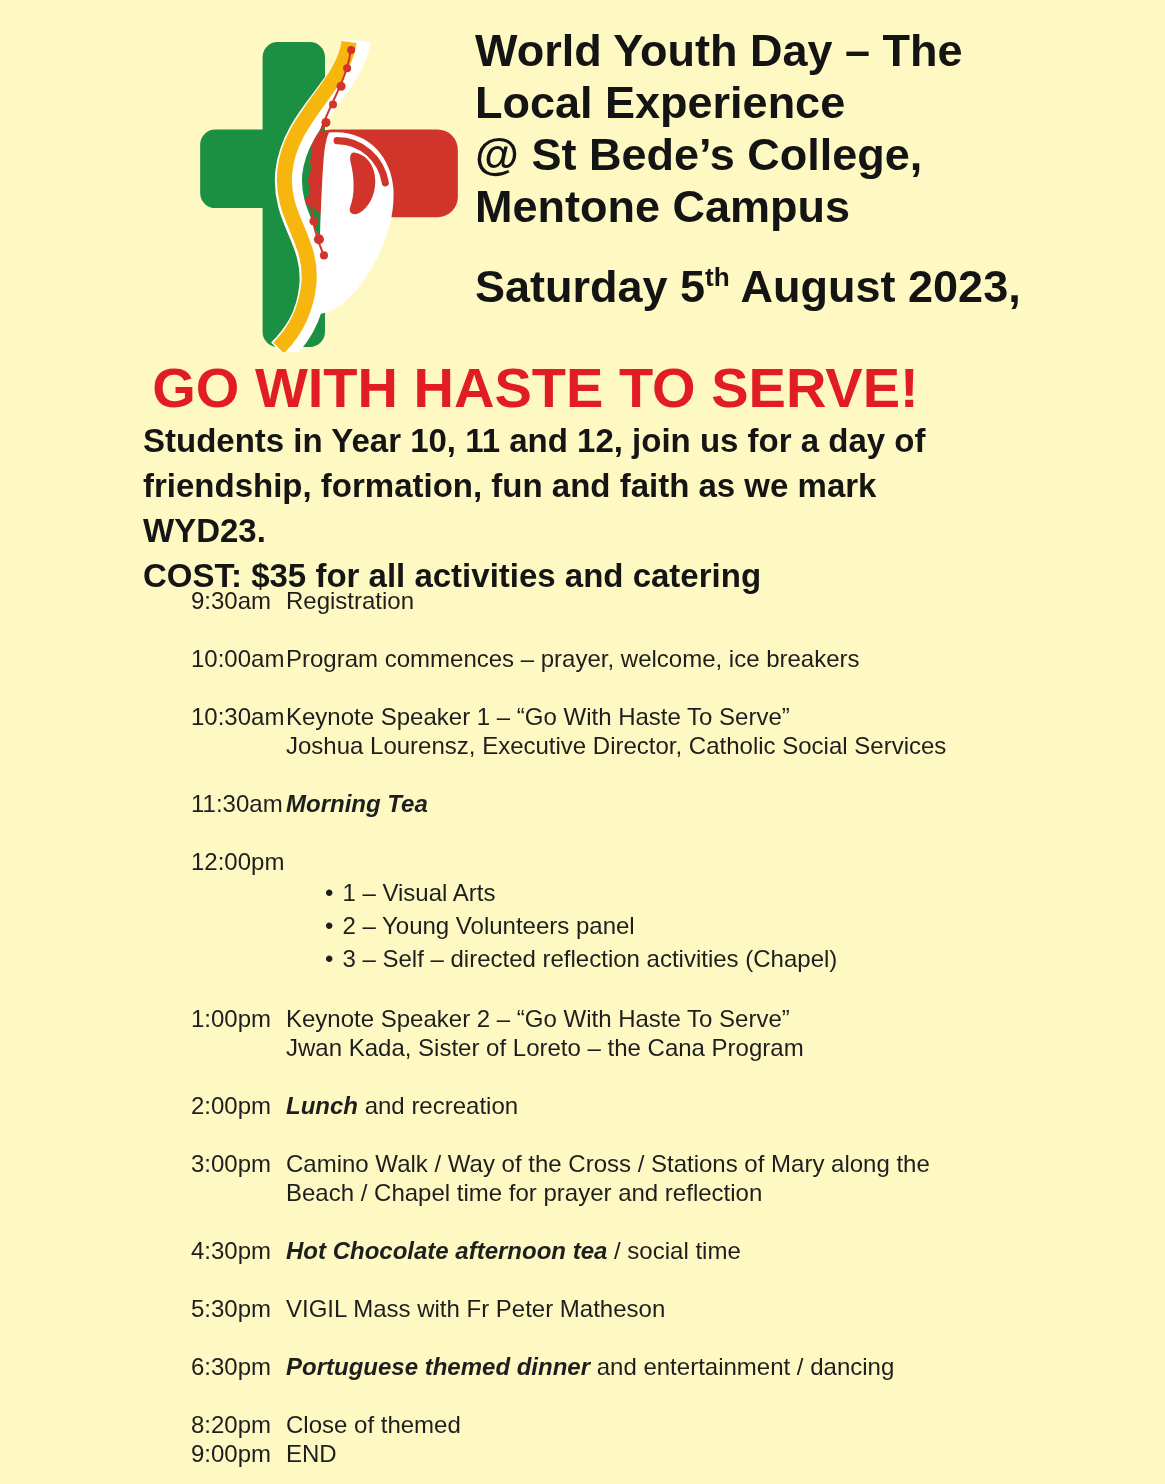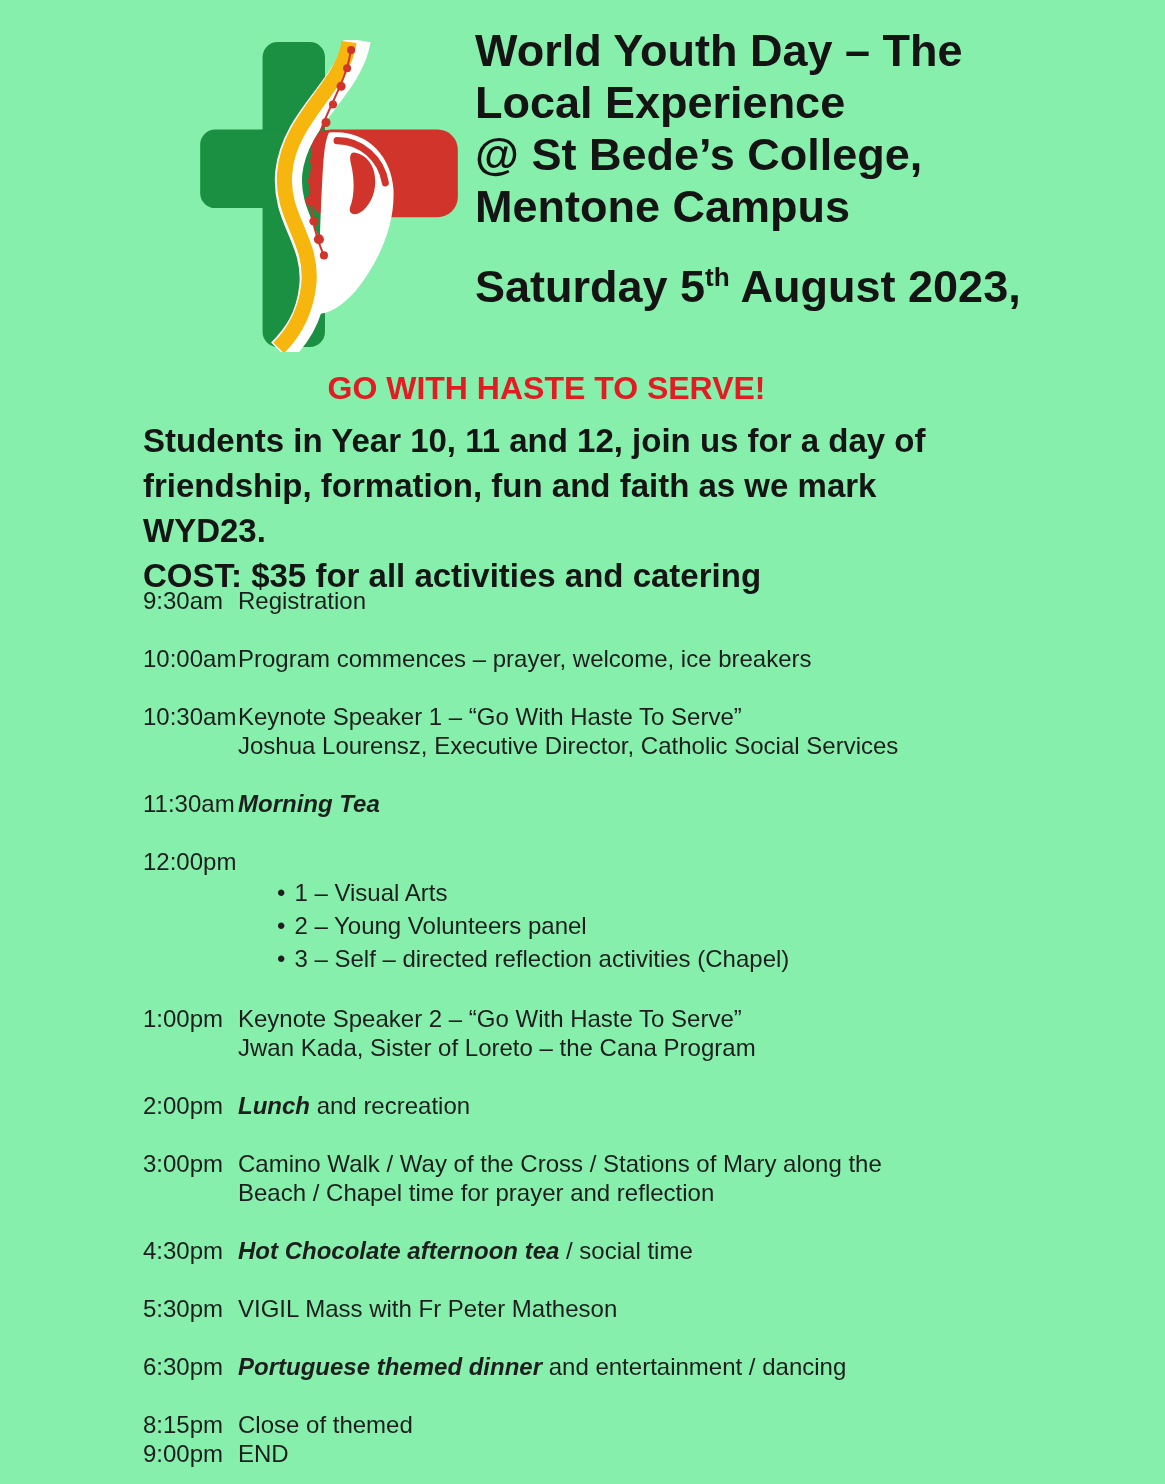--- a/index.html
+++ b/index.html
@@ -1,47 +1,47 @@
 <!DOCTYPE html>
 <html style="--headline-red: #e11d23; --logo-green: #1b8f42; --logo-yellow: #f6b60d; --logo-red: #d0342b;"><head>
 <meta charset="utf-8">
 <style>
   html,body{margin:0;padding:0;background:#ffffff;}
   .page{
-    position:relative;width:1165px;height:1484px;background:#86efac;
+    position:relative;width:1165px;height:1484px;background:#fef9c3;
     font-family:"Liberation Sans",sans-serif;color:#1b1b1b;overflow:hidden;
   }
   
   .logo{position:absolute;left:198px;top:40px;width:262px;height:312px;}
   
   .title-block{
     position:absolute;left:475px;top:25px;width:610px;
     font-weight:bold;font-size:45px;line-height:52px;color:#141414;
   }
   .title-line{white-space:nowrap;}
   .date-block{margin-top:28px;}
   .date-line{white-space:nowrap;}
   .date-line sup{font-size:58%;line-height:0;}
   
   .headline{
-    position:absolute;left:114px;top:364px;width:865px;text-align:center;
-    font-weight:bold;font-size:32px;line-height:48px;color:var(--headline-red,#e11d23);
+    position:absolute;left:103px;top:364px;width:865px;text-align:center;
+    font-weight:bold;font-size:56px;line-height:48px;color:var(--headline-red,#e11d23);
     white-space:nowrap;
   }
   
   .intro{
     position:absolute;left:143px;top:418px;width:920px;
     font-weight:bold;font-size:33px;line-height:45px;color:#151515;
   }
   
   .schedule{
     position:absolute;left:143px;top:586px;width:940px;
     font-size:24px;line-height:29px;color:#1e1e1e;
   }
-  .sched-item{margin-bottom:29px;}
+  .sched-item{margin-bottom:29px;margin-left:48px;}
   .sched-item.no-gap{margin-bottom:0;}
   .sched-row{display:flex;}
   .sched-time{flex:0 0 95px;}
   .sched-desc{flex:1;white-space:pre-wrap;}
   .bullet-row{padding-left:134px;line-height:33px;white-space:pre-wrap;}
   .bullet-dot{margin-right:9px;}
   .bi{font-weight:bold;font-style:italic;}
 </style>
 </head>
 <body>
@@ -182,21 +182,21 @@
         </div>
       </div>
       <div class="sched-item">
         <div class="sched-row">
           <span class="sched-time">6:30pm</span>
           <span class="sched-desc"><span class="bi">Portuguese themed dinner</span><span> and entertainment / dancing</span></span>
         </div>
       </div>
       <div class="sched-item no-gap">
         <div class="sched-row">
-          <span class="sched-time">8:15pm</span>
+          <span class="sched-time">8:20pm</span>
           <span class="sched-desc"><span>Close of themed</span></span>
         </div>
       </div>
       <div class="sched-item">
         <div class="sched-row">
           <span class="sched-time">9:00pm</span>
           <span class="sched-desc"><span>END</span></span>
         </div>
       </div>
     </div>

